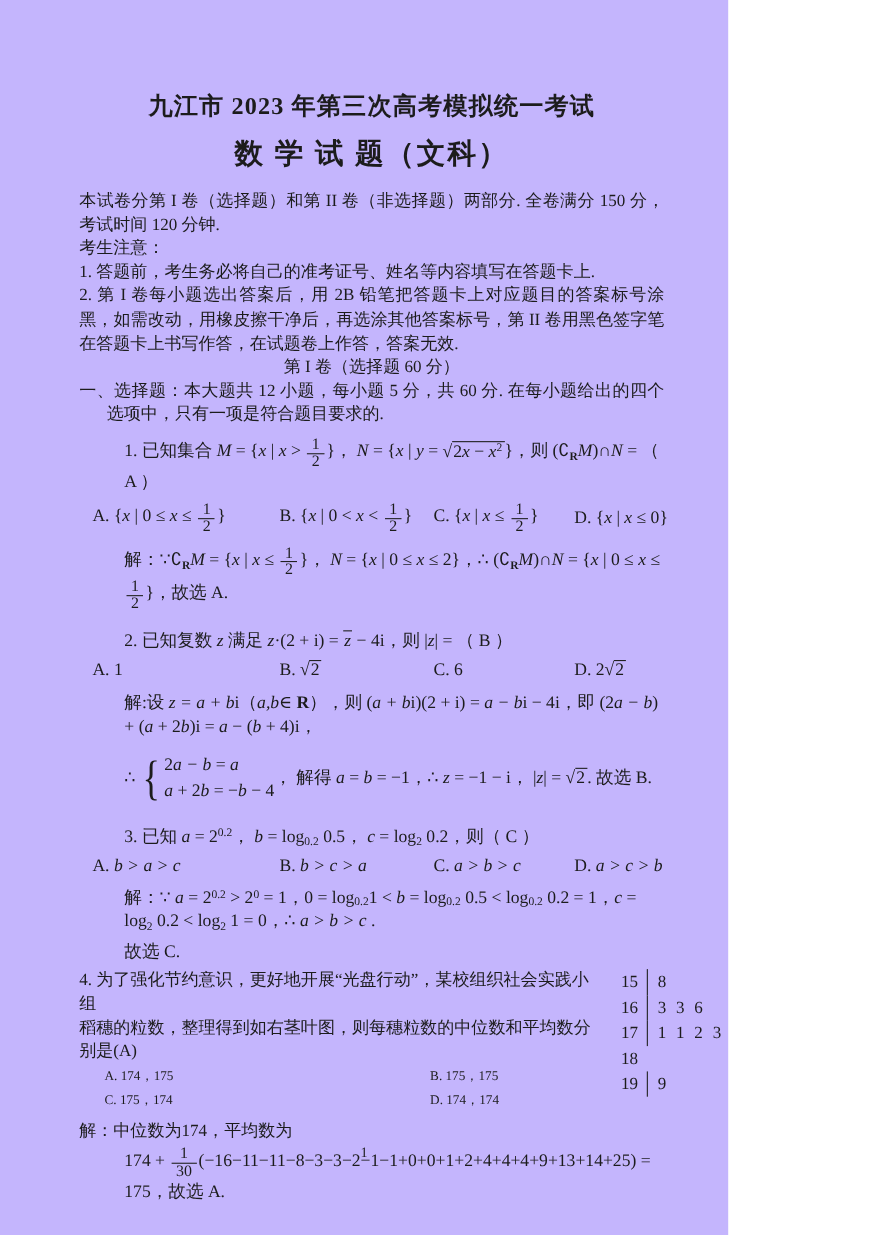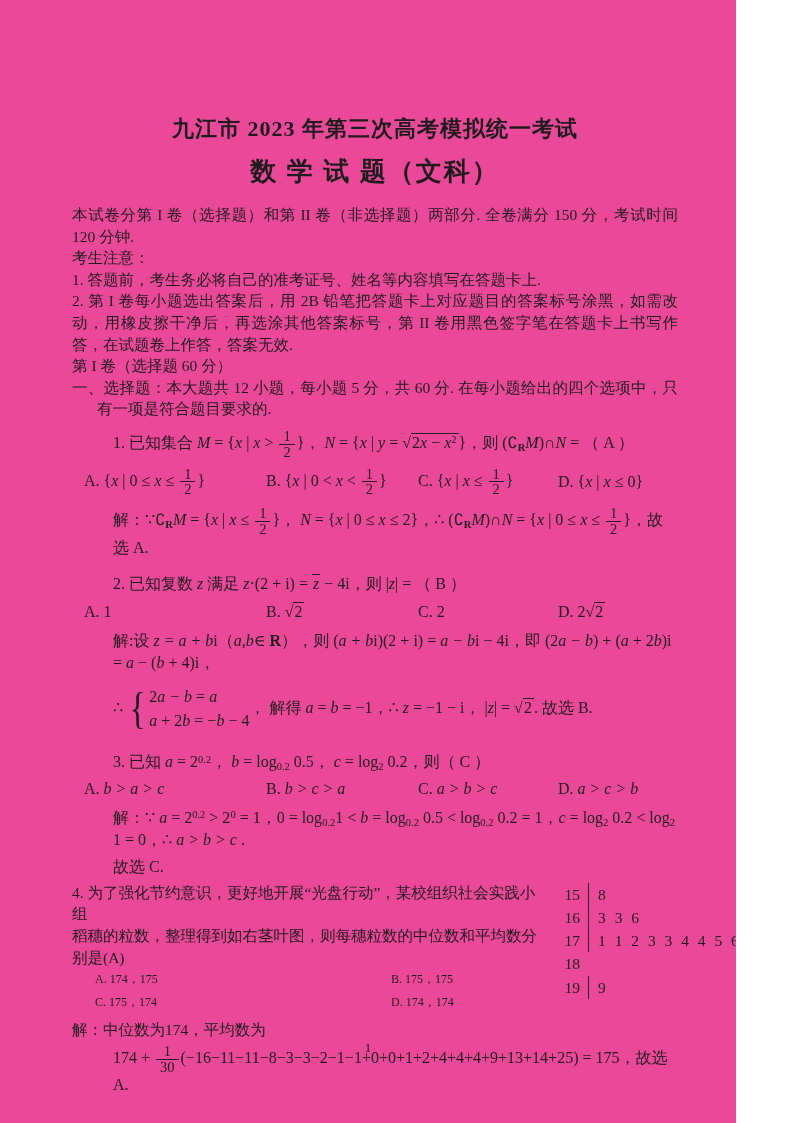--- a/index.html
+++ b/index.html
@@ -1,40 +1,40 @@
 <!DOCTYPE html>
 <html><head>
 <meta charset="utf-8">
 <style>
   html, body { margin: 0; padding: 0; background: #ffffff; }
   .page {
     position: relative;
-    width: 736px; height: 1123px;
-    background: #ec4899;
+    width: 662px; height: 1123px;
+    background: #c4b5fd;
     color: #1c1c1c;
     font-family: "Liberation Serif", "DejaVu Serif", serif;
     overflow: hidden;
     box-sizing: border-box;
-    padding-top: 114px;
+    padding-top: 82px;
   }
   .content { padding: 0 58px 0 72px; }
 
   .title {
     margin: 0; text-align: center;
     font-size: 22px; font-weight: bold; letter-spacing: 1px;
     line-height: 30px;
   }
   .subtitle {
     margin: 12px 0 16px 0; text-align: center;
     font-size: 26px; font-weight: bold; letter-spacing: 2px;
     line-height: 32px;
   }
   .para { margin: 0; font-size: 15.5px; line-height: 21.6px; }
   .just { text-align: justify; }
-  .center { }
+  .center { text-align: center; }
   .hang { padding-left: 25px; text-indent: -25px; }
 
   .question { margin: 0; }
   .mathline { font-size: 16px; line-height: 1.35; margin-left: 41px; }
   .stemline { padding: 9px 0 4px 0; }
 
   
   .rt { font-style: normal; font-family: "Liberation Serif", "DejaVu Serif", "DejaVu Sans", serif; }
   .rm { font-style: italic; font-family: "Liberation Serif", "DejaVu Serif", "DejaVu Sans", serif; }
   .rb { font-weight: bold; }
@@ -48,21 +48,21 @@
   .sqrt .rad { display: inline-block; border-top: 1.2px solid #222; padding: 0 2px 0 1px; line-height: 1.15; }
   .obar { display: inline-block; border-top: 1.2px solid #222; line-height: 1.1; font-style: italic; padding: 0 1px; }
   .cases { display: inline-flex; align-items: center; vertical-align: middle; margin: 2px 0; }
   .cases .brace { font-size: 44px; font-weight: 300; line-height: 50px; display: inline-block; transform: scaleX(0.75); margin-right: 1px; }
   .cases .crows { display: inline-block; }
   .cases .crow { display: block; line-height: 24px; }
 
   
   .opts4 {
     display: grid; grid-template-columns: 170px 140px 128px auto;
-    padding: 3px 0 6px 12px; font-size: 16px; align-items: center; gap: 12px;
+    padding: 3px 0 6px 12px; font-size: 16px; align-items: center;
   }
   .opts2 {
     display: grid; grid-template-columns: 296px auto;
     padding: 0 0 0 23px; font-size: 12px; width: 450px;
     line-height: 22.5px;
   }
   .opt { white-space: nowrap; }
 
   .solline { padding: 3px 0 6px 0; }
 
@@ -105,21 +105,21 @@
         <span class="opt"><span class="rt">D. {</span><span class="rm">x</span><span class="rt"> | </span><span class="rm">x</span><span class="rt"> ≤ 0}</span></span>
       </div>
       <div class="mathline solline"><span class="rt">解：∵∁</span><span class="rsub rb">R</span><span class="rm">M</span><span class="rt"> = {</span><span class="rm">x</span><span class="rt"> | </span><span class="rm">x</span><span class="rt"> ≤ </span><span class="frac"><span class="fn">1</span><span class="fd">2</span></span><span class="rt">}， </span><span class="rm">N</span><span class="rt"> = {</span><span class="rm">x</span><span class="rt"> | 0 ≤ </span><span class="rm">x</span><span class="rt"> ≤ 2}，∴ (∁</span><span class="rsub rb">R</span><span class="rm">M</span><span class="rt">)∩</span><span class="rm">N</span><span class="rt"> = {</span><span class="rm">x</span><span class="rt"> | 0 ≤ </span><span class="rm">x</span><span class="rt"> ≤ </span><span class="frac"><span class="fn">1</span><span class="fd">2</span></span><span class="rt">}，故选 A.</span></div>
     </div>
 
     <div class="question">
       <div class="mathline stemline"><span class="rt">2. 已知复数 </span><span class="rm">z</span><span class="rt"> 满足 </span><span class="rm">z</span><span class="rt">·(2 + i) = </span><span class="obar">z</span><span class="rt"> − 4i，则 |</span><span class="rm">z</span><span class="rt">| = （ B ）</span></div>
       <div class="opts4">
         <span class="opt"><span class="rt">A. 1</span></span>
         <span class="opt"><span class="rt">B. </span><span class="sqrt"><span class="radix">√</span><span class="rad"><span class="rt">2</span></span></span></span>
-        <span class="opt"><span class="rt">C. 2</span></span>
+        <span class="opt"><span class="rt">C. 6</span></span>
         <span class="opt"><span class="rt">D. 2</span><span class="sqrt"><span class="radix">√</span><span class="rad"><span class="rt">2</span></span></span></span>
       </div>
       <div class="mathline solline"><span class="rt">解:设 </span><span class="rm">z = a + b</span><span class="rt">i（</span><span class="rm">a,b</span><span class="rt">∈ </span><span class="rt rb">R</span><span class="rt">），则 (</span><span class="rm">a + b</span><span class="rt">i)(2 + i) = </span><span class="rm">a − b</span><span class="rt">i − 4i，即 (2</span><span class="rm">a − b</span><span class="rt">) + (</span><span class="rm">a</span><span class="rt"> + 2</span><span class="rm">b</span><span class="rt">)i = </span><span class="rm">a</span><span class="rt"> − (</span><span class="rm">b</span><span class="rt"> + 4)i，</span></div>
       <div class="mathline solline"><span class="rt">∴ </span><span class="cases">
             <span class="brace">{</span>
             <span class="crows">
               <span class="crow"><span class="rt">2</span><span class="rm">a − b</span><span class="rt"> = </span><span class="rm">a</span></span>
               <span class="crow"><span class="rm">a</span><span class="rt"> + 2</span><span class="rm">b</span><span class="rt"> = −</span><span class="rm">b</span><span class="rt"> − 4</span></span>
             </span>
           </span><span class="rt">， 解得 </span><span class="rm">a</span><span class="rt"> = </span><span class="rm">b</span><span class="rt"> = −1，∴ </span><span class="rm">z</span><span class="rt"> = −1 − i， |</span><span class="rm">z</span><span class="rt">| = </span><span class="sqrt"><span class="radix">√</span><span class="rad"><span class="rt">2</span></span></span><span class="rt">. 故选 B.</span></div>

